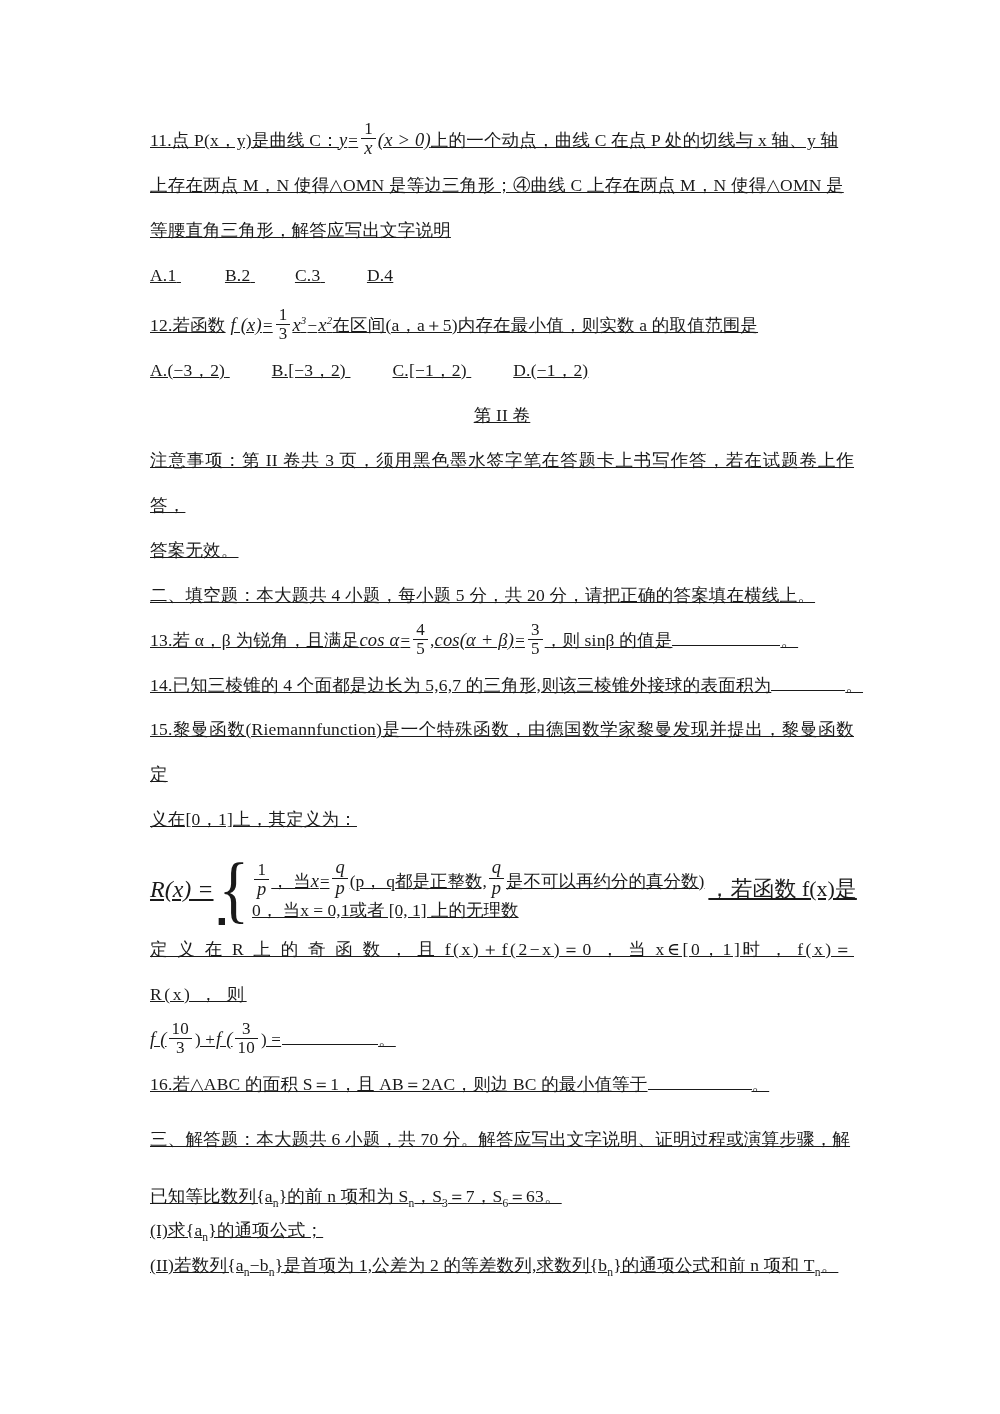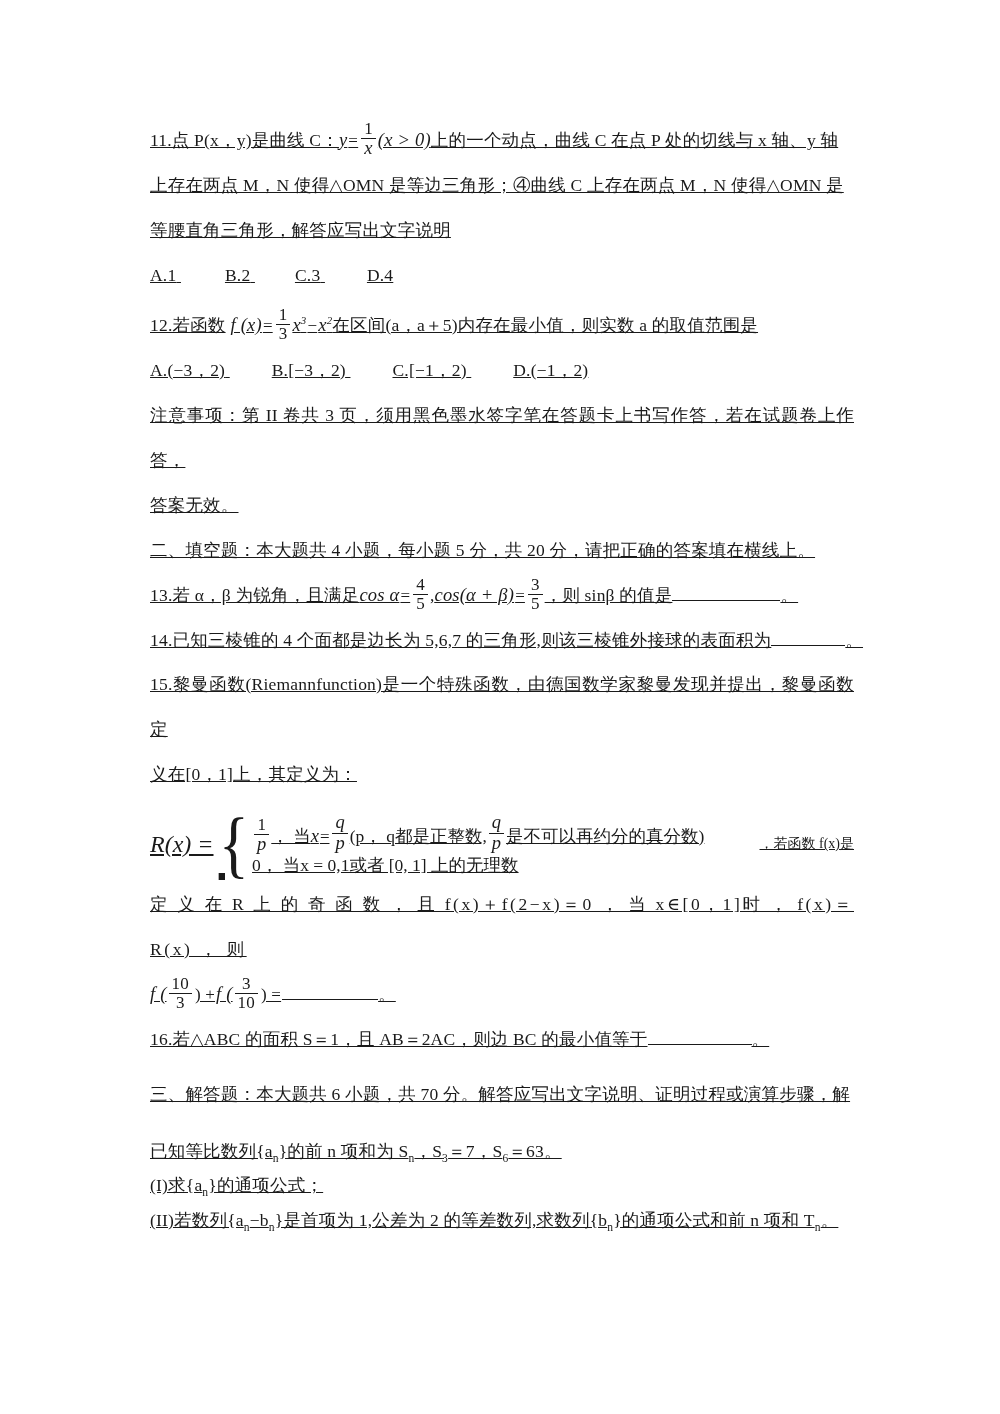--- a/index.html
+++ b/index.html
@@ -100,21 +100,21 @@
     margin: 0 1px 0 0;
   }
   .pw-cases { display: inline-block; }
   .pw-case {
     white-space: nowrap;
     line-height: 1.05;
     padding: 5px 0;
   }
   .pw-tail {
     padding-left: 4px;
-    font-size: 14px;
+    font-size: 22px;
     white-space: nowrap;
   }
   .cjk-space { display: inline-block; width: 5px; }
   .wide-track { letter-spacing: 2.6px; }
 </style>
 </head>
 <body>
 
 <div class="page">
   <div class="content">
@@ -140,20 +140,21 @@
       </div>
     </div>
 
     <div class="para">
       <span>A.(−3，2)</span>
       <span style="display:inline-block;width:42px"></span><span>B.[−3，2)</span>
       <span style="display:inline-block;width:42px"></span><span>C.[−1，2)</span>
       <span style="display:inline-block;width:42px"></span><span>D.(−1，2)</span>
     </div>
 
+    <div class="para center">第 II 卷</div>
 
     <div class="para">
       <div>注意事项：第 II 卷共 3 页，须用黑色墨水签字笔在答题卡上书写作答，若在试题卷上作答，</div>
       <div>答案无效。</div>
     </div>
 
     <div class="para">二、填空题：本大题共 4 小题，每小题 5 分，共 20 分，请把正确的答案填在横线上。</div>
 
     <div class="para">
       <div class="line">

